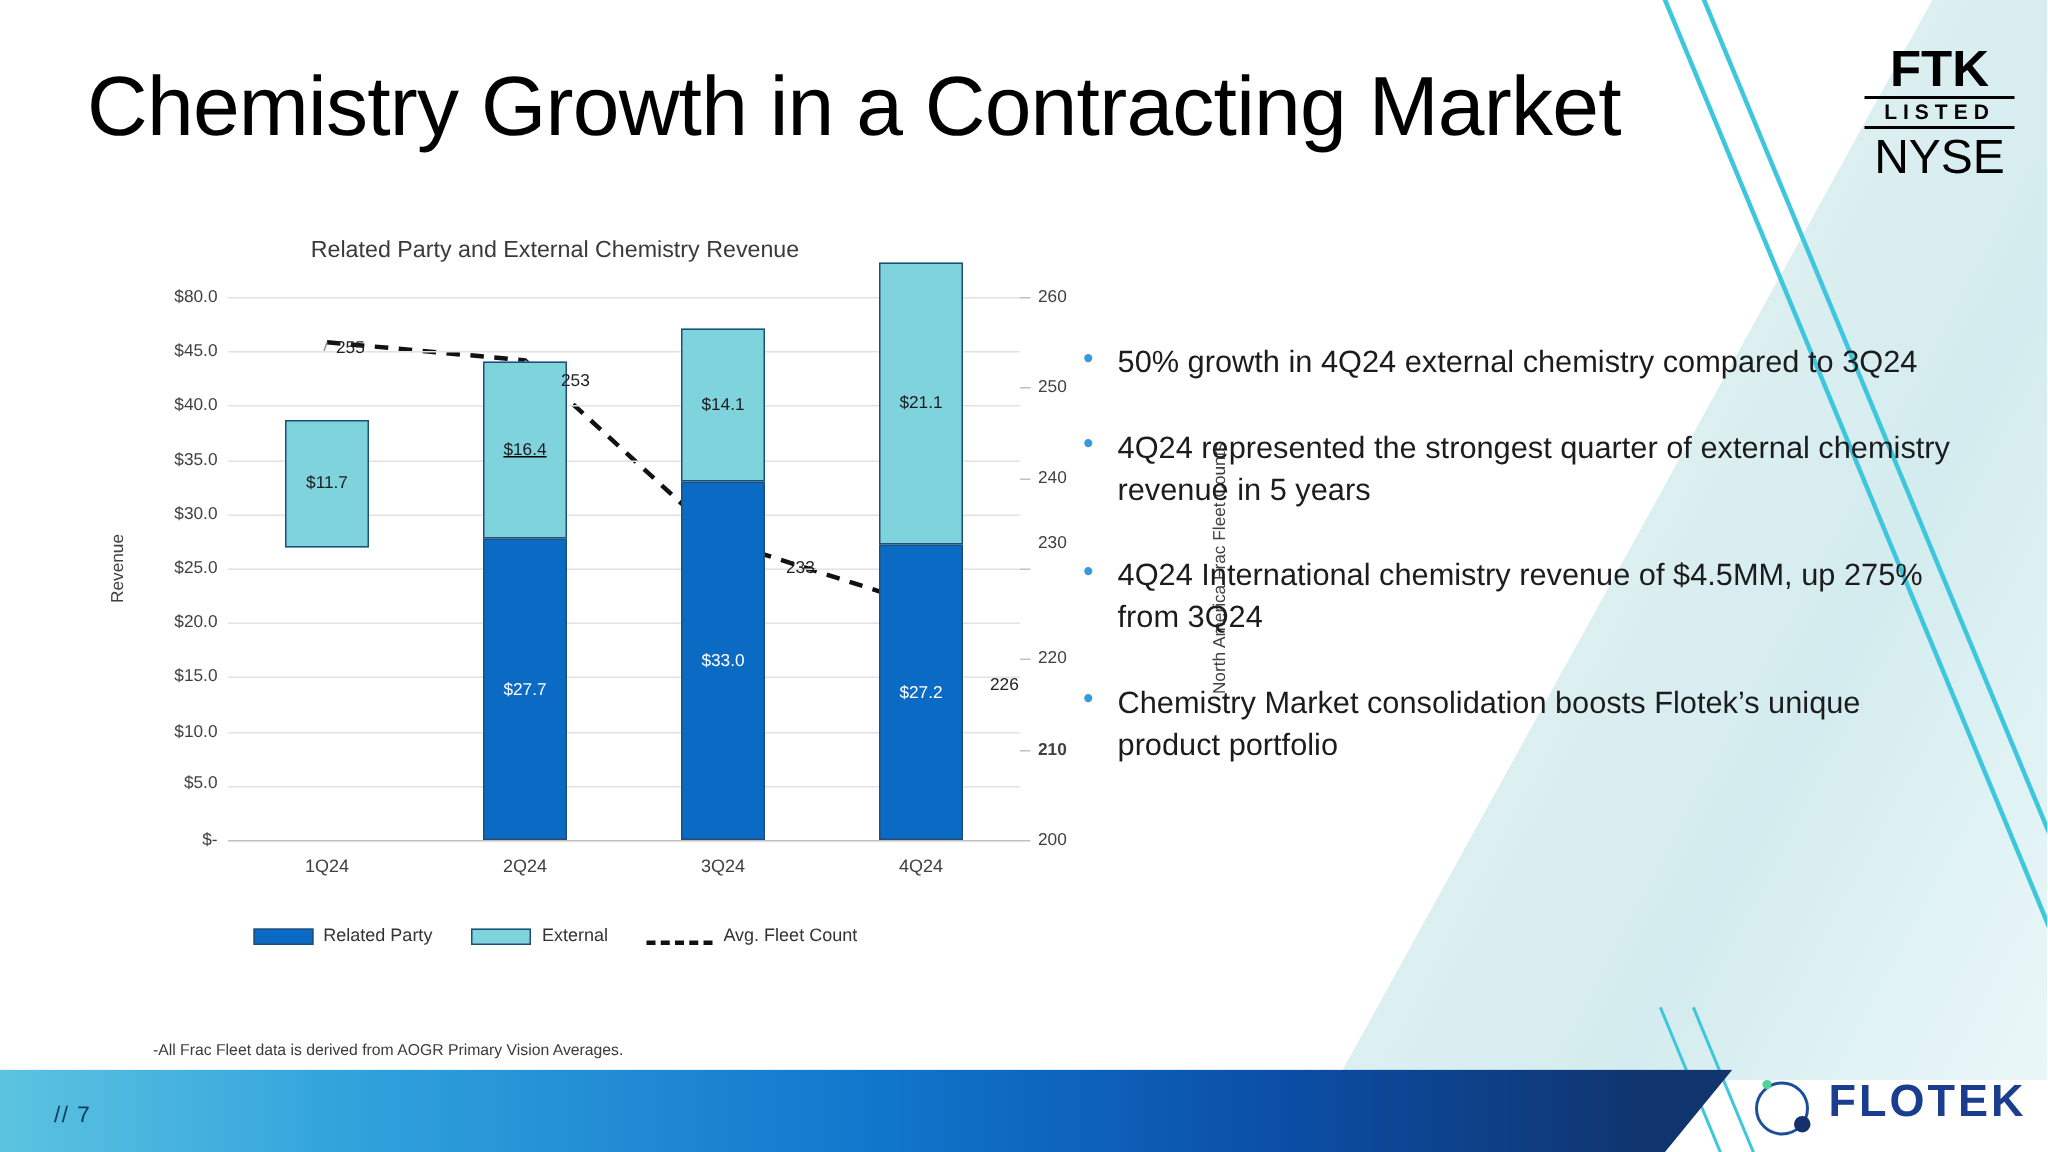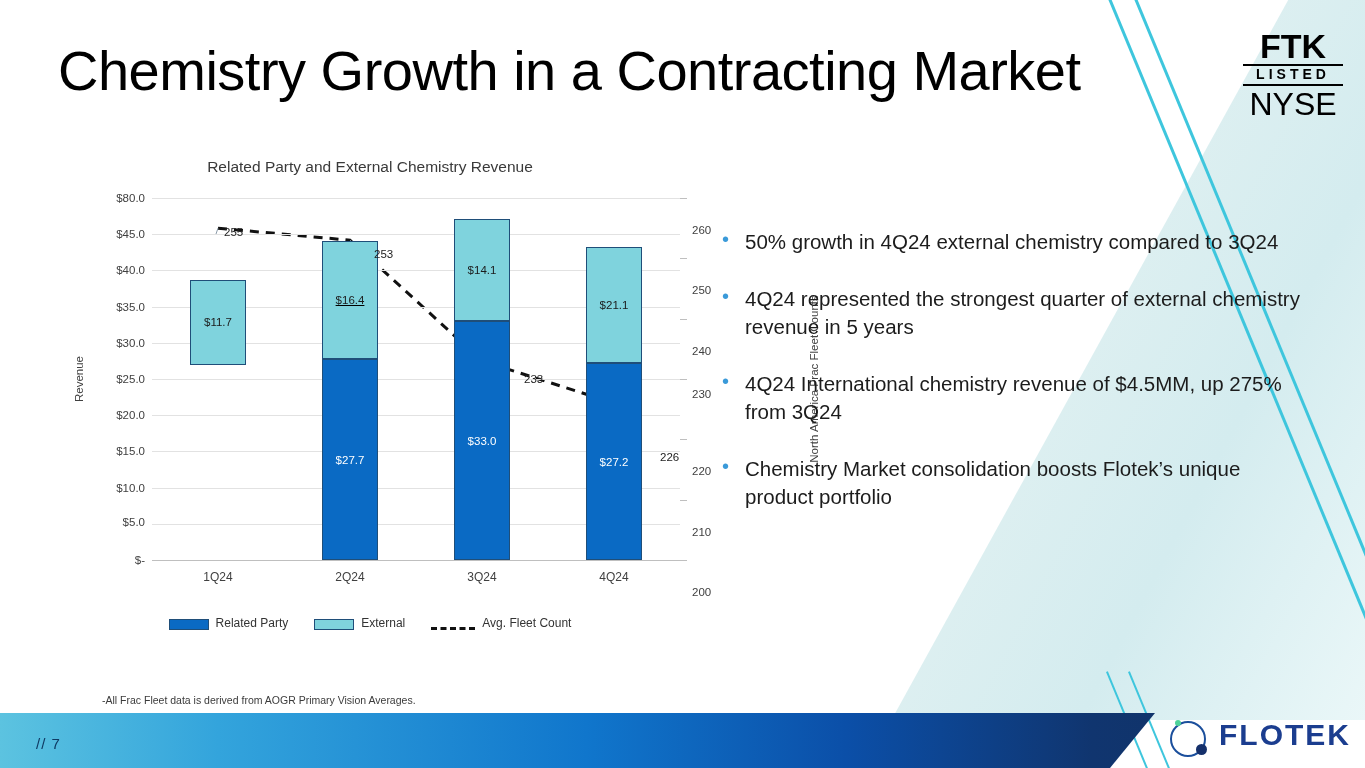--- a/index.html
+++ b/index.html
@@ -58,21 +58,21 @@
     position:absolute;left:112px;top:40px;width:528px;height:362px;
   }
   .gridline{position:absolute;left:0;width:100%;height:1px;background:#e2e2e2;}
   .gridline.base{background:#bfbfbf;}
   .ylab{
     position:absolute;right:100%;margin-right:7px;
     font-size:11.5px;color:#404040;white-space:nowrap;transform:translateY(-50%);
   }
   .y2lab{
     position:absolute;left:100%;margin-left:12px;
-    font-size:11.5px;color:#404040;white-space:nowrap;transform:translateY(-50%);margin-top:32px;
+    font-size:11.5px;color:#404040;white-space:nowrap;transform:translateY(-50%);
   }
   .y2tick{position:absolute;left:100%;width:7px;height:1px;background:#bfbfbf;}
   .axis-title-left{
     position:absolute;left:-96px;top:50%;transform:translateY(-50%) rotate(-90deg);
     font-size:11.5px;color:#404040;white-space:nowrap;
   }
   .axis-title-right{
     position:absolute;left:578px;top:50%;transform:translateY(-50%) rotate(-90deg);
     font-size:11.5px;color:#404040;white-space:nowrap;
   }
@@ -191,21 +191,21 @@
         <div class="gridline" style="top: 108.6px;"></div>
         <div class="ylab" style="top: 108.6px;">$35.0</div>
         <div class="gridline" style="top: 72.4px;"></div>
         <div class="ylab" style="top: 72.4px;">$40.0</div>
         <div class="gridline" style="top: 36.2px;"></div>
         <div class="ylab" style="top: 36.2px;">$45.0</div>
         <div class="gridline" style="top: 0px;"></div>
         <div class="ylab" style="top: 0px;">$80.0</div>
         <div class="y2lab" style="top: 362px;">200</div>
         <div class="y2tick" style="top: 362px;"></div>
-        <div class="y2lab" style="top: 301.667px;">210</div>
+        <div class="y2lab" style="top: 301.667px; font-weight: bold;">210</div>
         <div class="y2tick" style="top: 301.667px;"></div>
         <div class="y2lab" style="top: 241.333px;">220</div>
         <div class="y2tick" style="top: 241.333px;"></div>
         <div class="y2lab" style="top: 164px;">230</div>
         <div class="y2tick" style="top: 181px;"></div>
         <div class="y2lab" style="top: 120.667px;">240</div>
         <div class="y2tick" style="top: 120.667px;"></div>
         <div class="y2lab" style="top: 60.3333px;">250</div>
         <div class="y2tick" style="top: 60.3333px;"></div>
         <div class="y2lab" style="top: 0px;">260</div>
@@ -231,21 +231,21 @@
           </div>
           <div class="seg ex" style="bottom: 238.92px; height: 102.084px;">
             <span>$14.1</span>
           </div>
         </div>
         <div class="xlab" style="left: 302px;">3Q24</div>
         <div class="bar-col" style="left: 434px; height: 362px;">
           <div class="seg rp" style="bottom: 0px; height: 196.928px;">
             <span>$27.2</span>
           </div>
-          <div class="seg ex" style="bottom: 196.928px; height: 116px;">
+          <div class="seg ex" style="bottom: 196.928px; height: 188px;">
             <span>$21.1</span>
           </div>
         </div>
         <div class="xlab" style="left: 434px;">4Q24</div>
         <div class="pt-label" style="left: 72px; top: 28px;">255</div>
         <div class="pt-label" style="left: 222px; top: 50px;">253</div>
         <div class="pt-label" style="left: 372px; top: 175px;">233</div>
         <div class="pt-label" style="left: 508px; top: 253px;">226</div>
       </div>
     <div class="legend" id="legend">

